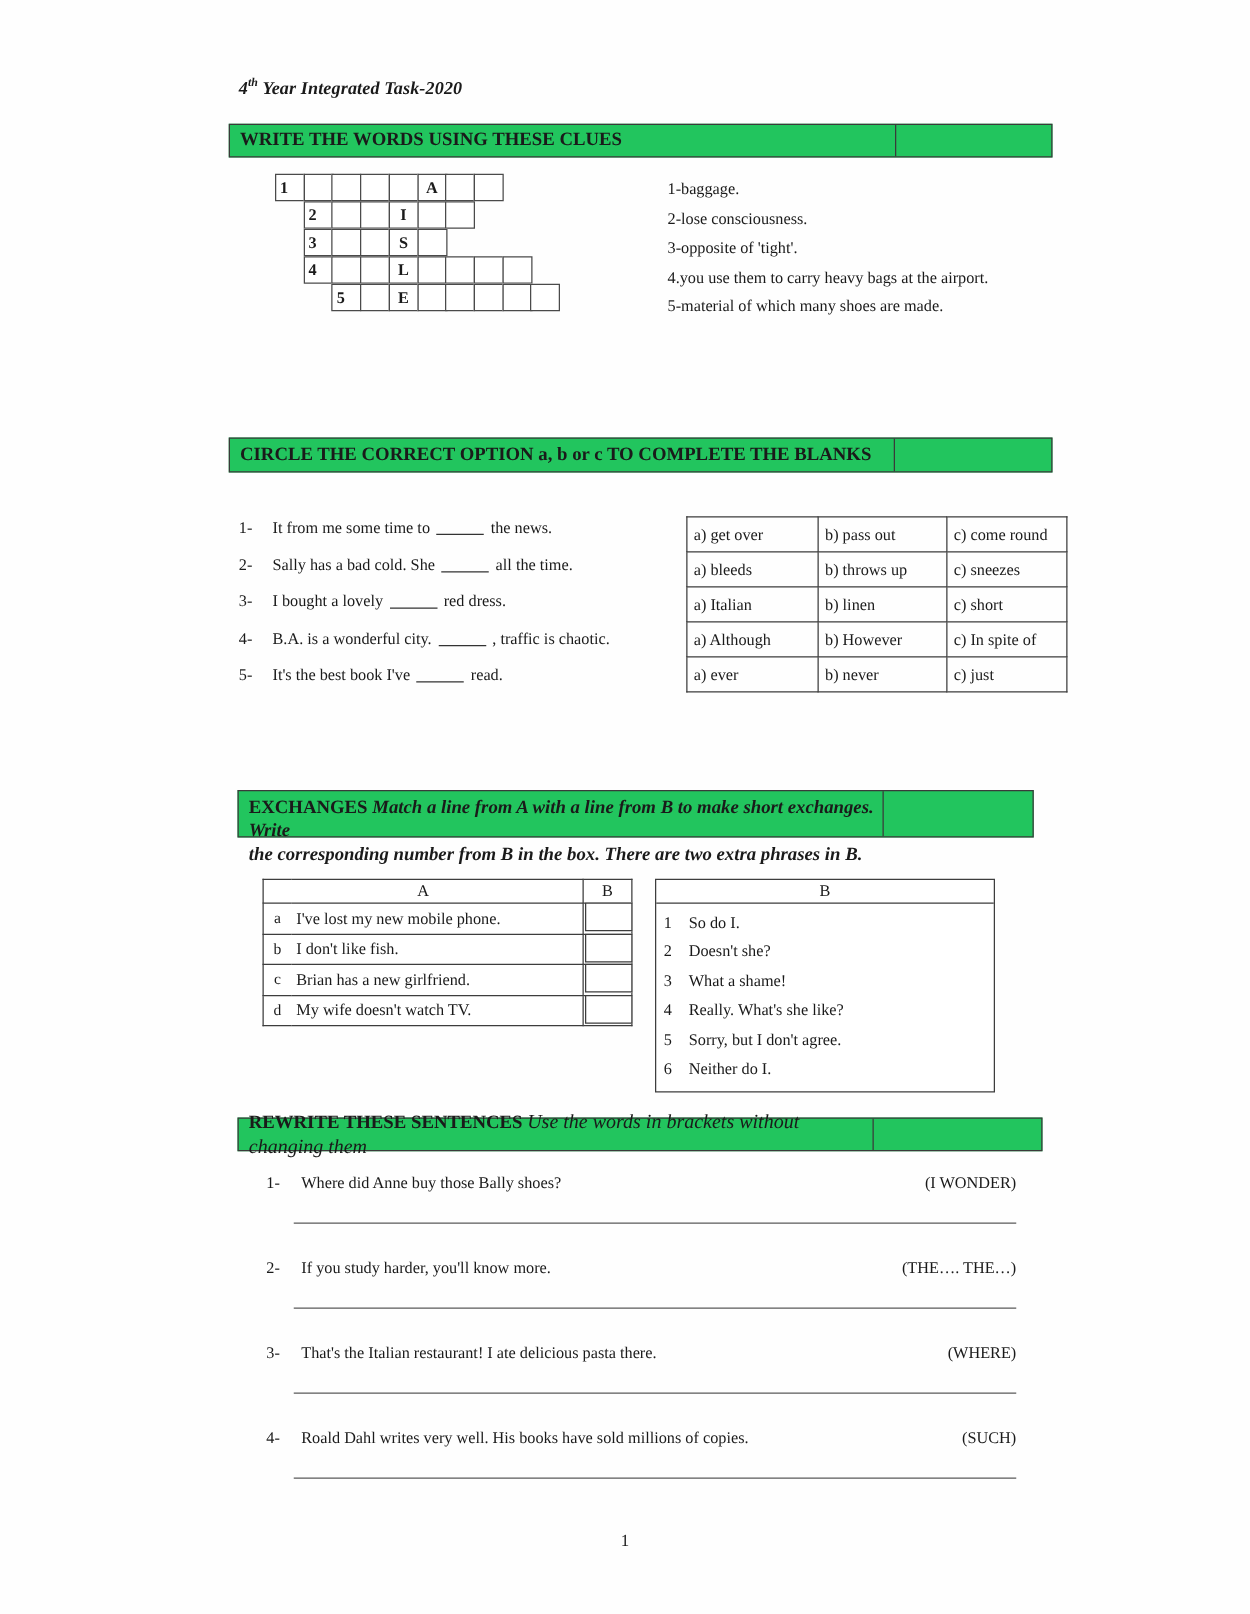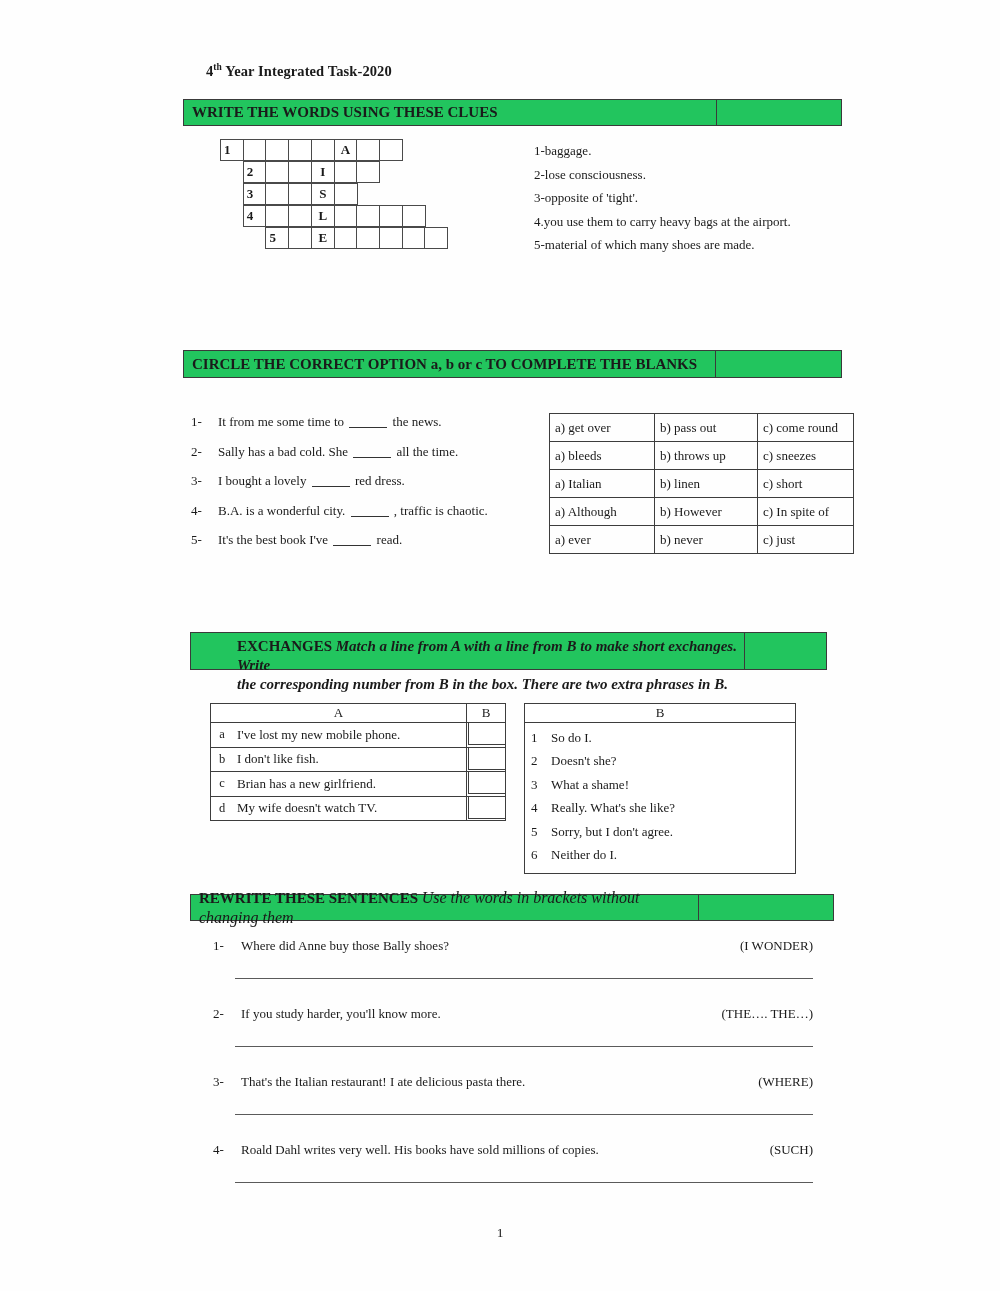--- a/index.html
+++ b/index.html
@@ -18,26 +18,27 @@
 
   .page {
     position: absolute;
     inset: 0;
     background: #fefefe;
   }
 
   
   .doc-title {
     position: absolute;
-    left: 206px;
+    left: 191px;
     top: 62px;
     font-size: 14.5px;
     font-weight: bold;
     letter-spacing: 0.1px;
     white-space: nowrap;
+    font-style: italic;
   }
   .doc-title sup {
     font-size: 9.5px;
     vertical-align: super;
   }
 
   
   .section-bar {
     position: absolute;
     display: flex;
@@ -64,21 +65,21 @@
     font-style: italic;
     font-size: 16px;
   }
 
   #bar-clues      { left: 183px; top: 99px;  width: 659px; height: 27px; }
   #bar-clues .bar-label   { width: 533px; }
 
   #bar-circle     { left: 183px; top: 350px; width: 659px; height: 28px; }
   #bar-circle .bar-label  { width: 532px; }
 
-  #bar-exchanges  { left: 190px; top: 632px; width: 637px; height: 38px; padding-left: 38px; }
+  #bar-exchanges  { left: 190px; top: 632px; width: 637px; height: 38px; }
   #bar-exchanges .bar-label { width: 516px; align-items: flex-start; padding-top: 4px; }
 
   #bar-rewrite    { left: 190px; top: 894px; width: 644px; height: 27px; }
   #bar-rewrite .bar-label { width: 508px; }
 
   .exch-text { display: block; }
   .exch-text b { font-weight: bold; font-style: normal; }
 
   
   #crossword {

